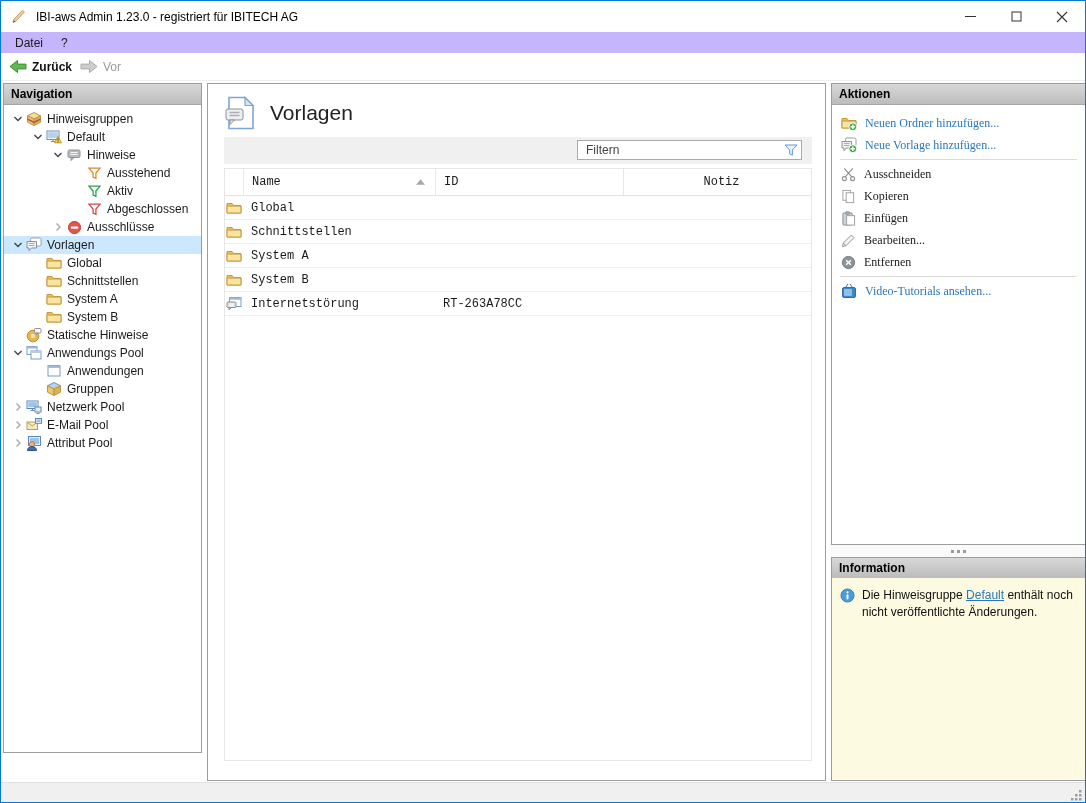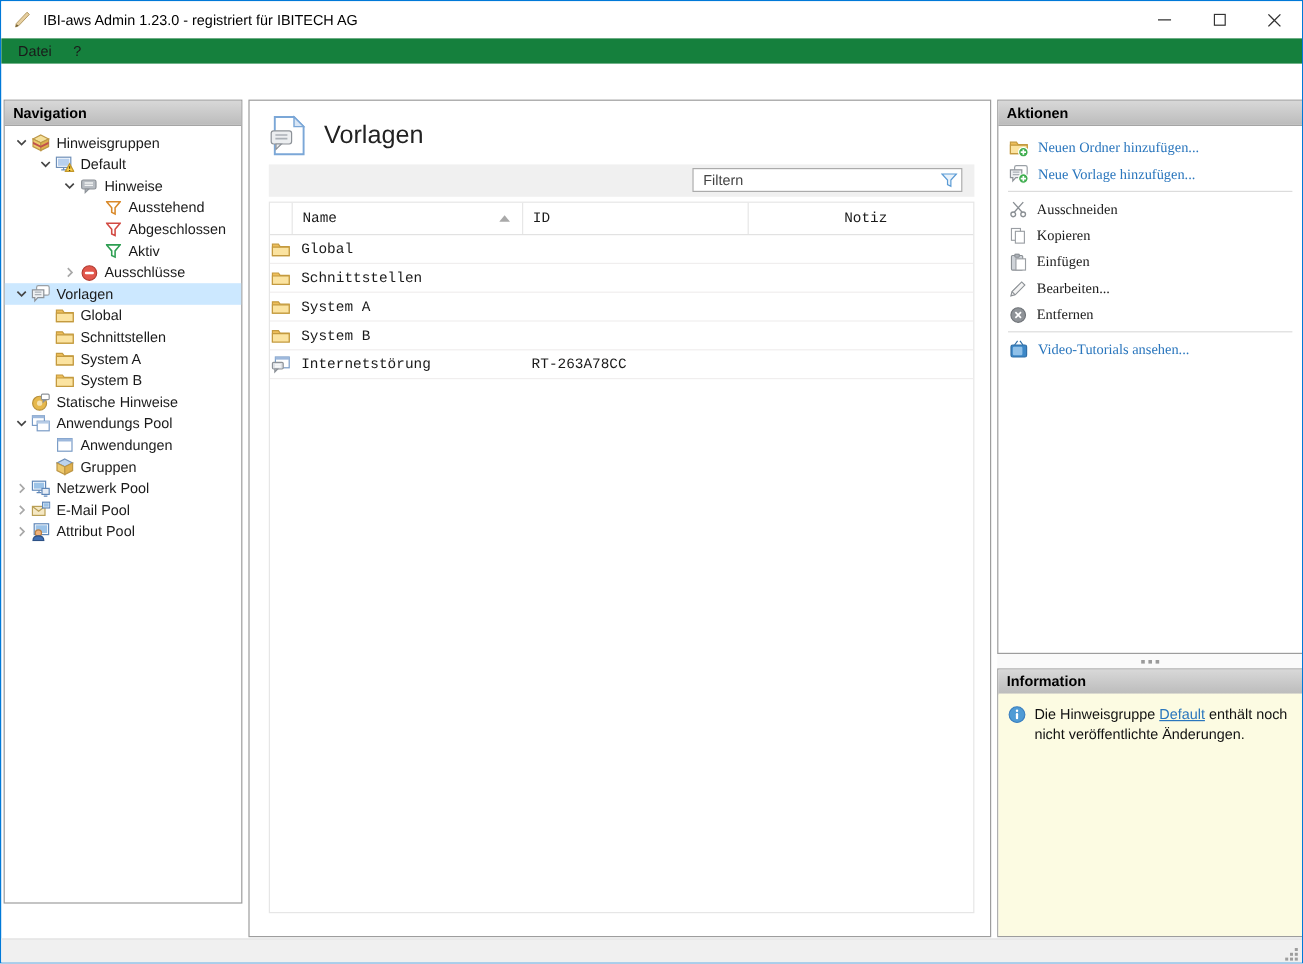--- a/index.html
+++ b/index.html
@@ -4,21 +4,21 @@
 <style>
   html,body{margin:0;padding:0;background:#e8e8e8;}
   .window{position:relative;width:1086px;height:803px;box-sizing:border-box;border:1px solid #0079d8;
     background:#fff;font-family:"Liberation Sans",sans-serif;font-size:12px;color:#1a1a1a;overflow:hidden;}
   
   .titlebar{position:absolute;left:0;top:0;right:0;height:31px;background:#fff;border-bottom:1px solid #e9e9e9;display:flex;align-items:center;}
   .appicon{margin:0 8px 0 10px;width:17px;height:17px;}
   .title{font-size:12px;color:#000;}
   .wcontrols{position:absolute;right:0;top:0;height:31px;display:flex;}
   .wbtn{width:46px;height:31px;display:flex;align-items:center;justify-content:center;}
-  .menubar{position:absolute;left:0;top:31px;right:0;height:21px;background:#15803d;display:flex;align-items:center;}
+  .menubar{position:absolute;left:0;top:31px;right:0;height:21px;background:#c4b5fd;display:flex;align-items:center;}
   .menuitem{padding:0 9px;height:21px;display:flex;align-items:center;}
   .menuitem:first-child{margin-left:5px;}
   .toolbar{position:absolute;left:0;top:52px;right:0;height:27px;background:#fff;border-bottom:1px solid #efefef;display:flex;align-items:center;}
   .tbtn{display:flex;align-items:center;gap:5px;margin-left:8px;}
   .tbtn .lbl{font-weight:700;color:#111;}
   .tbtn.disabled .lbl{font-weight:400;color:#9b9b9b;}
   
   .panel{position:absolute;background:#fff;border:1px solid #9d9d9d;box-sizing:border-box;}
   .phead{height:20px;background:linear-gradient(#d8d8d8,#bcbcbc);border-bottom:1px solid #a5a5a5;
     display:flex;align-items:center;padding-left:7px;font-weight:700;color:#000;}
@@ -202,20 +202,34 @@
 
   <div class="menubar">
     <div class="menuitem">
         <span>Datei</span>
       </div>
     <div class="menuitem">
         <span>?</span>
       </div>
   </div>
 
+  <div class="toolbar">
+    <div class="tbtn">
+      <svg width="18" height="15" viewBox="0 0 18 15">
+        <path d="M8.5 1.5v3.6H17v4.8H8.5v3.6L1 7.5z" fill="#63b94f" stroke="#3f8f33"></path>
+      </svg>
+      <span class="lbl">Zurück</span>
+    </div>
+    <div class="tbtn disabled">
+      <svg width="18" height="15" viewBox="0 0 18 15">
+        <path d="M9.5 1.5v3.6H1v4.8h8.5v3.6L17 7.5z" fill="#cdcdcd" stroke="#ababab"></path>
+      </svg>
+      <span class="lbl">Vor</span>
+    </div>
+  </div>
 
   <div class="panel" id="nav-panel">
     <div class="phead">Navigation</div>
     <div class="tree">
 
       <div class="titem lv0">
         <span class="exp chev-open">
             <svg width="12" height="12">
               <use href="#sym-chev-open"></use>
             </svg>
@@ -257,35 +271,35 @@
         <span class="exp"></span>
         <span class="tico fun-or">
             <svg width="13" height="13">
               <use href="#sym-funnel"></use>
             </svg>
           </span>
         <span class="tlabel">Ausstehend</span>
       </div>
       <div class="titem lv3">
         <span class="exp"></span>
+        <span class="tico fun-gr">
+            <svg width="13" height="13">
+              <use href="#sym-funnel"></use>
+            </svg>
+          </span>
+        <span class="tlabel">Aktiv</span>
+      </div>
+      <div class="titem lv3">
+        <span class="exp"></span>
         <span class="tico fun-rd">
             <svg width="13" height="13">
               <use href="#sym-funnel"></use>
             </svg>
           </span>
         <span class="tlabel">Abgeschlossen</span>
-      </div>
-      <div class="titem lv3">
-        <span class="exp"></span>
-        <span class="tico fun-gr">
-            <svg width="13" height="13">
-              <use href="#sym-funnel"></use>
-            </svg>
-          </span>
-        <span class="tlabel">Aktiv</span>
       </div>
       <div class="titem lv2">
         <span class="exp chev-closed">
             <svg width="12" height="12">
               <use href="#sym-chev-closed"></use>
             </svg>
           </span>
         <span class="tico">
             <svg width="15" height="15" viewBox="0 0 16 16">
               <use href="#sym-excl"></use>

